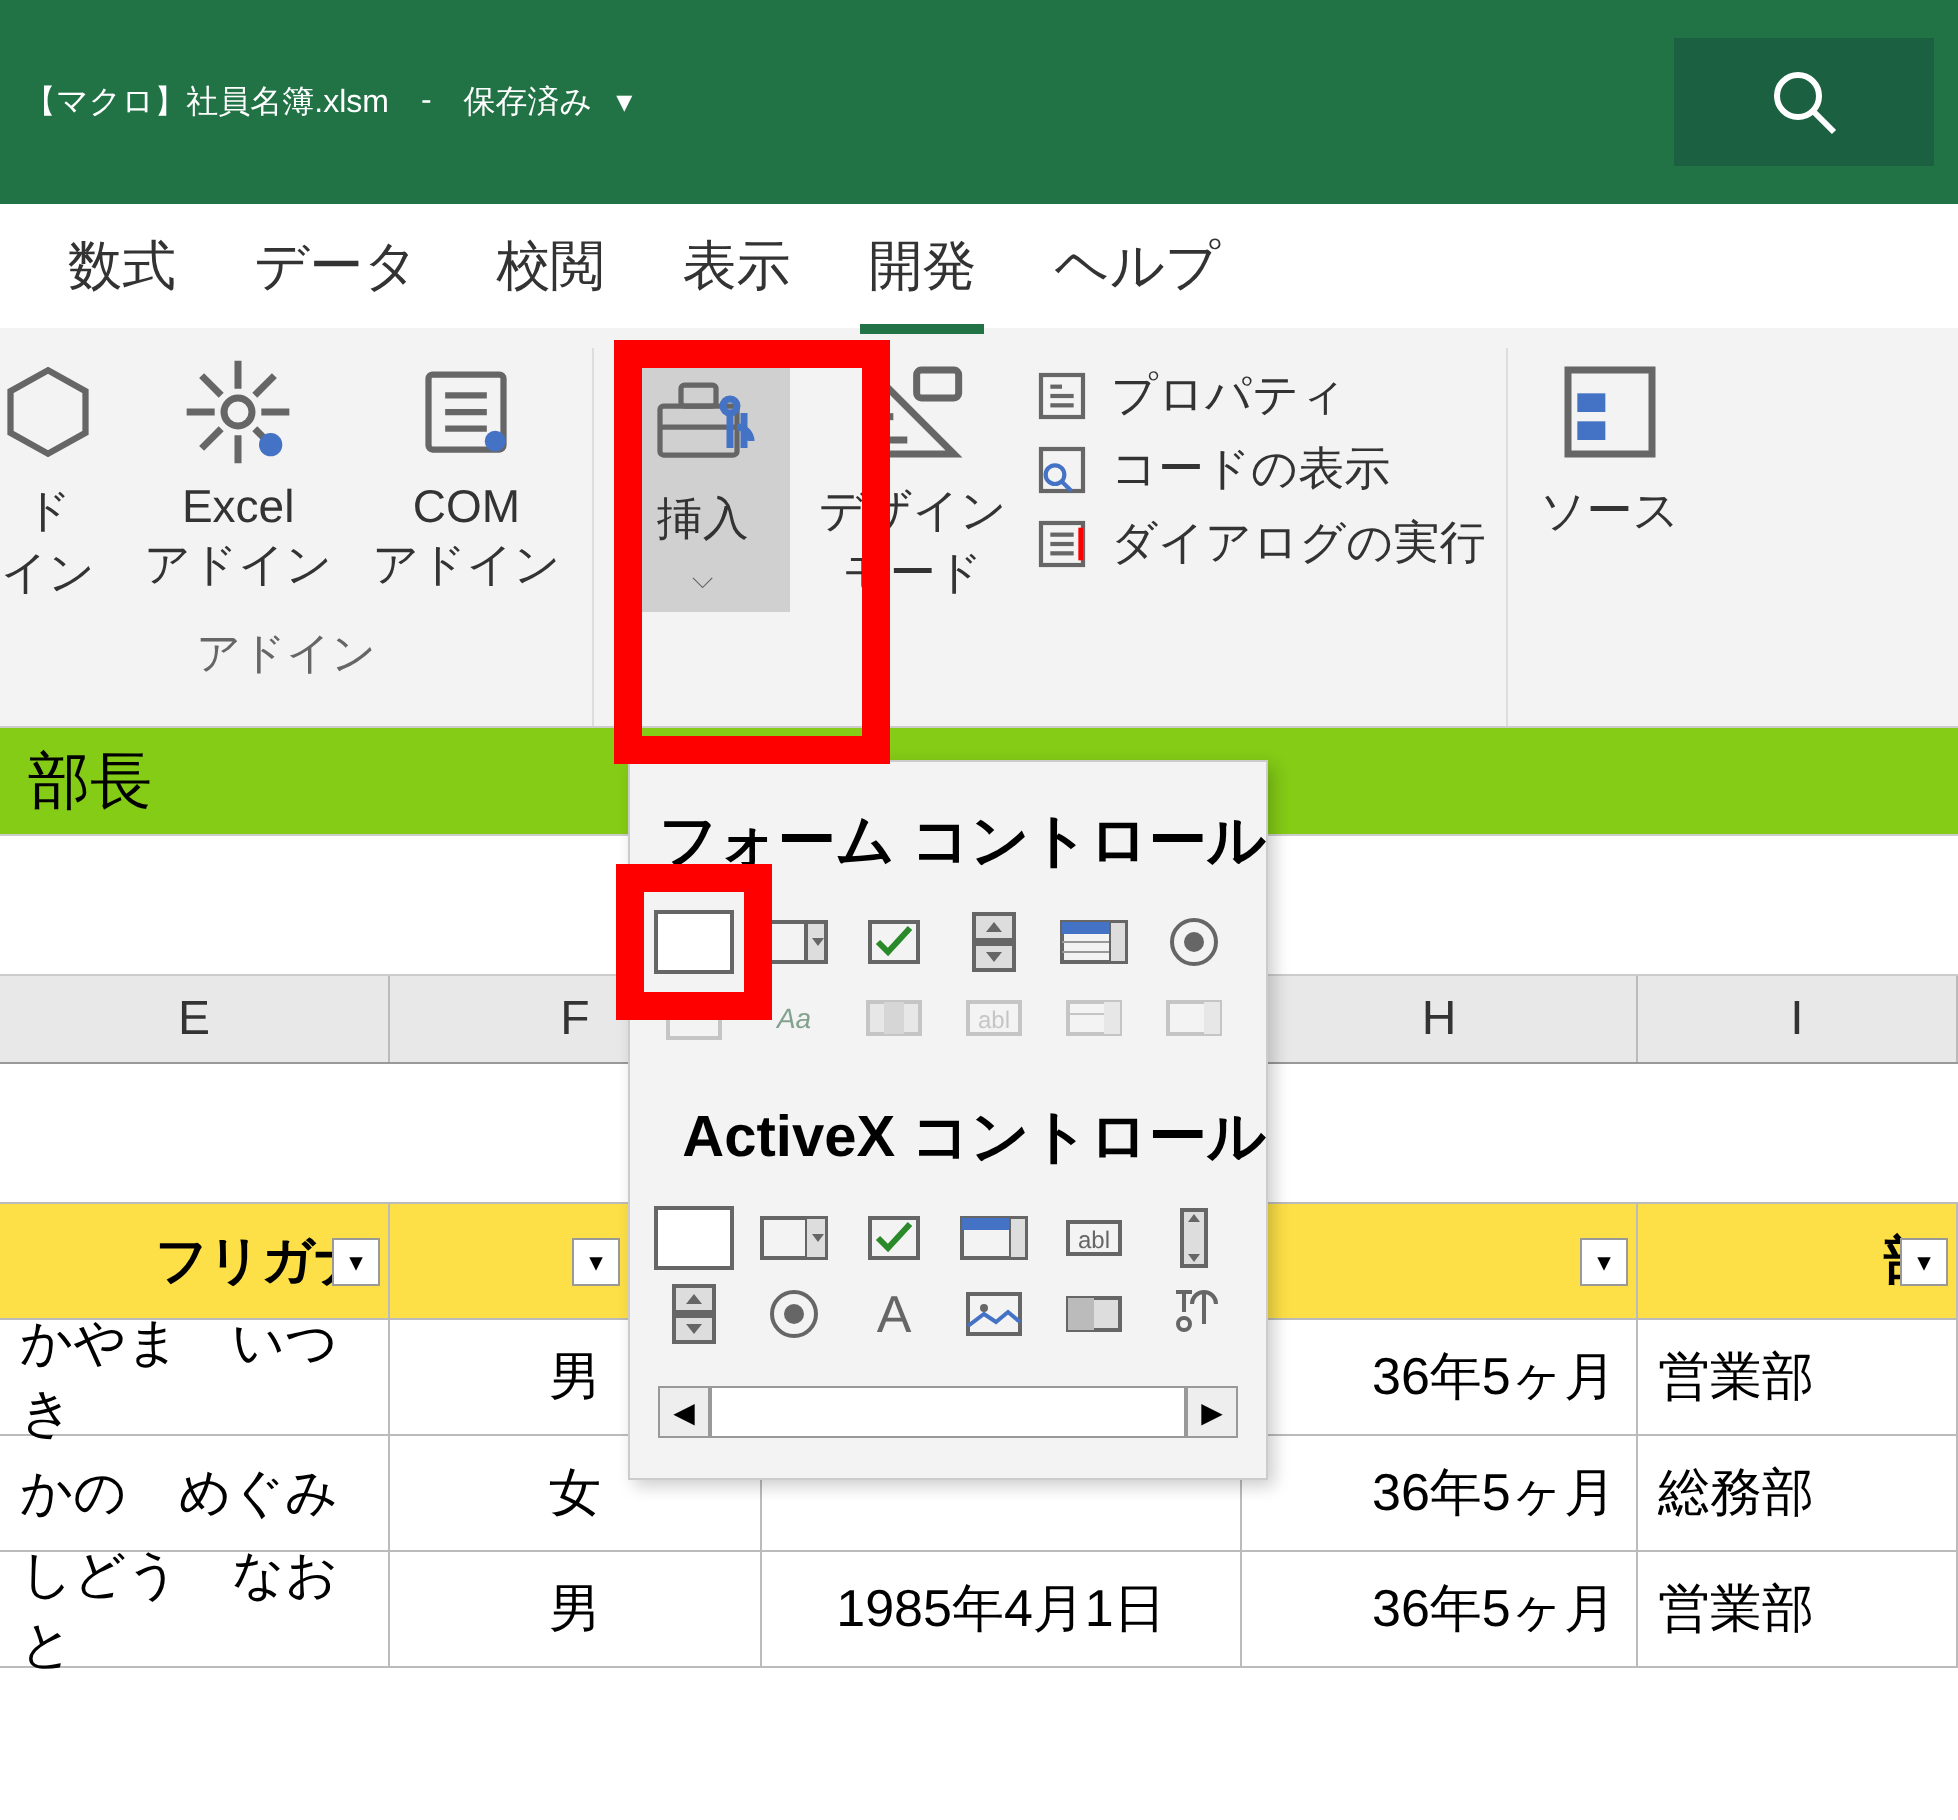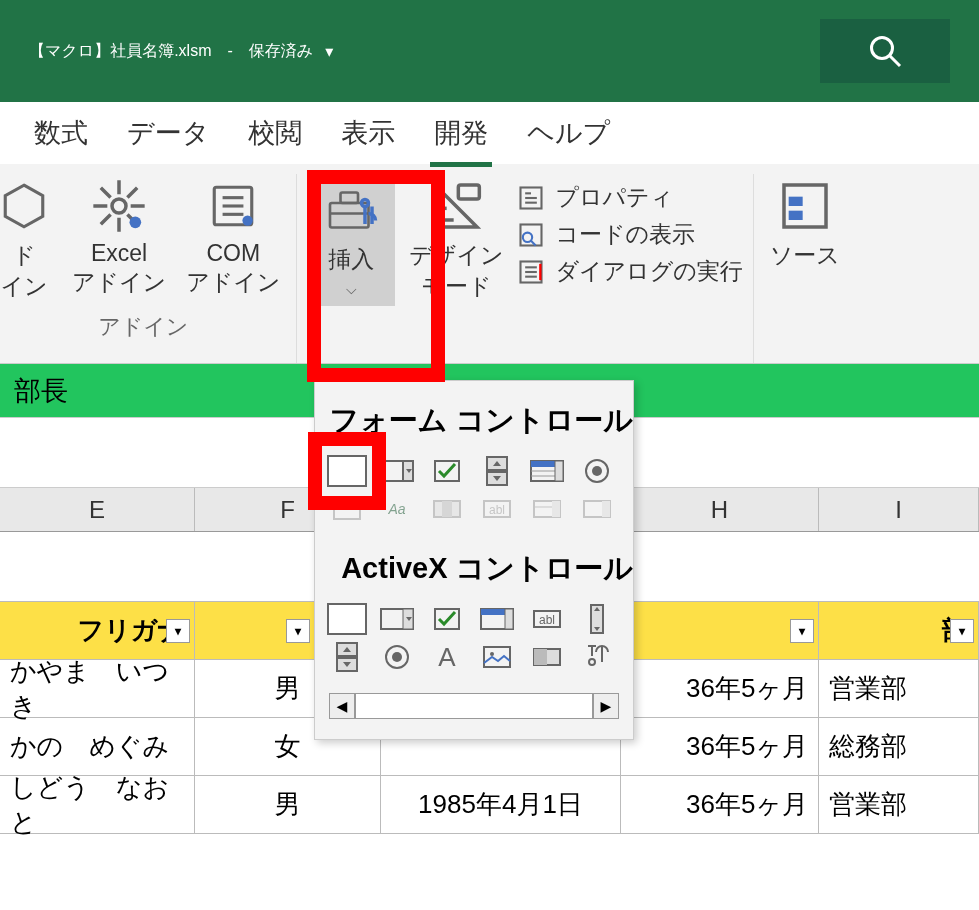--- a/index.html
+++ b/index.html
@@ -1,19 +1,19 @@
 <!DOCTYPE html>
 <html><head>
   <meta charset="utf-8">
   <style>
     * { margin: 0; padding: 0; box-sizing: border-box; font-family: "Meiryo", "Yu Gothic", sans-serif; }
     body { width: 979px; height: 910px; background: #fff; overflow: hidden; position: relative; }
     
     
-    .title-bar { background: #217346; height: 102px; display: flex; align-items: center; padding: 0 29px; color: #fff; }
+    .title-bar { background: #217346; height: 102px; display: flex; align-items: center; padding: 0 12px; color: #fff; }
     .dropdown-arrow { margin-left: 12px; font-size: 16px; }
     .search-box { background: #1a6041; width: 130px; height: 64px; display: flex; align-items: center; justify-content: center; }
     .search-icon-svg { width: 36px; height: 36px; stroke: #fff; fill: none; stroke-width: 2; }
     
     
     .ribbon-tabs { height: 62px; background: #fff; display: flex; align-items: center; padding: 0 30px; gap: 31px; font-size: 27px; color: #333; }
     .ribbon-tab { cursor: pointer; padding: 14px 4px; position: relative; }
     .ribbon-tab.active { font-weight: normal; }
     .ribbon-tab.active::after { content: ""; position: absolute; bottom: -2px; left: 0; right: 0; height: 5px; background: #217346; }
     
@@ -38,21 +38,21 @@
     .dropdown-panel { position: absolute; top: 380px; left: 314px; width: 320px; background: #f3f3f3; border: 1px solid #ccc; box-shadow: 3px 3px 8px rgba(0,0,0,0.2); z-index: 10; padding: 10px 0; }
     .dropdown-section-title { font-size: 29px; font-weight: bold; text-align: right; padding: 10px 0 14px; }
     .control-grid { display: grid; grid-template-columns: repeat(6, 44px); gap: 6px; padding: 0 16px 14px; justify-content: center; }
     .control-icon { width: 40px; height: 32px; border: 2px solid #666; display: flex; align-items: center; justify-content: center; cursor: pointer; background: #fff; position: relative; }
     .control-icon.no-border { border: none; background: transparent; }
     .scrollbar-section { display: flex; align-items: center; padding: 6px 14px 10px; gap: 0; }
     .scroll-btn { width: 26px; height: 26px; border: 1px solid #999; background: #eee; display: flex; align-items: center; justify-content: center; font-size: 14px; cursor: pointer; }
     .scroll-track { flex: 1; height: 26px; background: #fff; border: 1px solid #999; }
     
     
-    .formula-bar { height: 54px; background: #22c55e; border-bottom: 1px solid #ccc; display: flex; align-items: center; padding: 0 14px; font-size: 27px; }
+    .formula-bar { height: 54px; background: #84cc16; border-bottom: 1px solid #ccc; display: flex; align-items: center; padding: 0 14px; font-size: 31px; }
     
     
     .col-headers { height: 44px; background: #e8e8e8; display: flex; border-bottom: 1px solid #999; }
     .col-header { border-right: 1px solid #bbb; display: flex; align-items: center; justify-content: center; font-size: 24px; color: #333; }
     
     
     .grid-area { position: relative; }
     .grid-row { display: flex; height: 58px; border-bottom: 1px solid #bbb; }
     .grid-cell { border-right: 1px solid #bbb; display: flex; align-items: center; padding: 0 10px; font-size: 26px; }
     .grid-cell.header-cell { background: #fde047; font-weight: bold; justify-content: flex-end; position: relative; }

